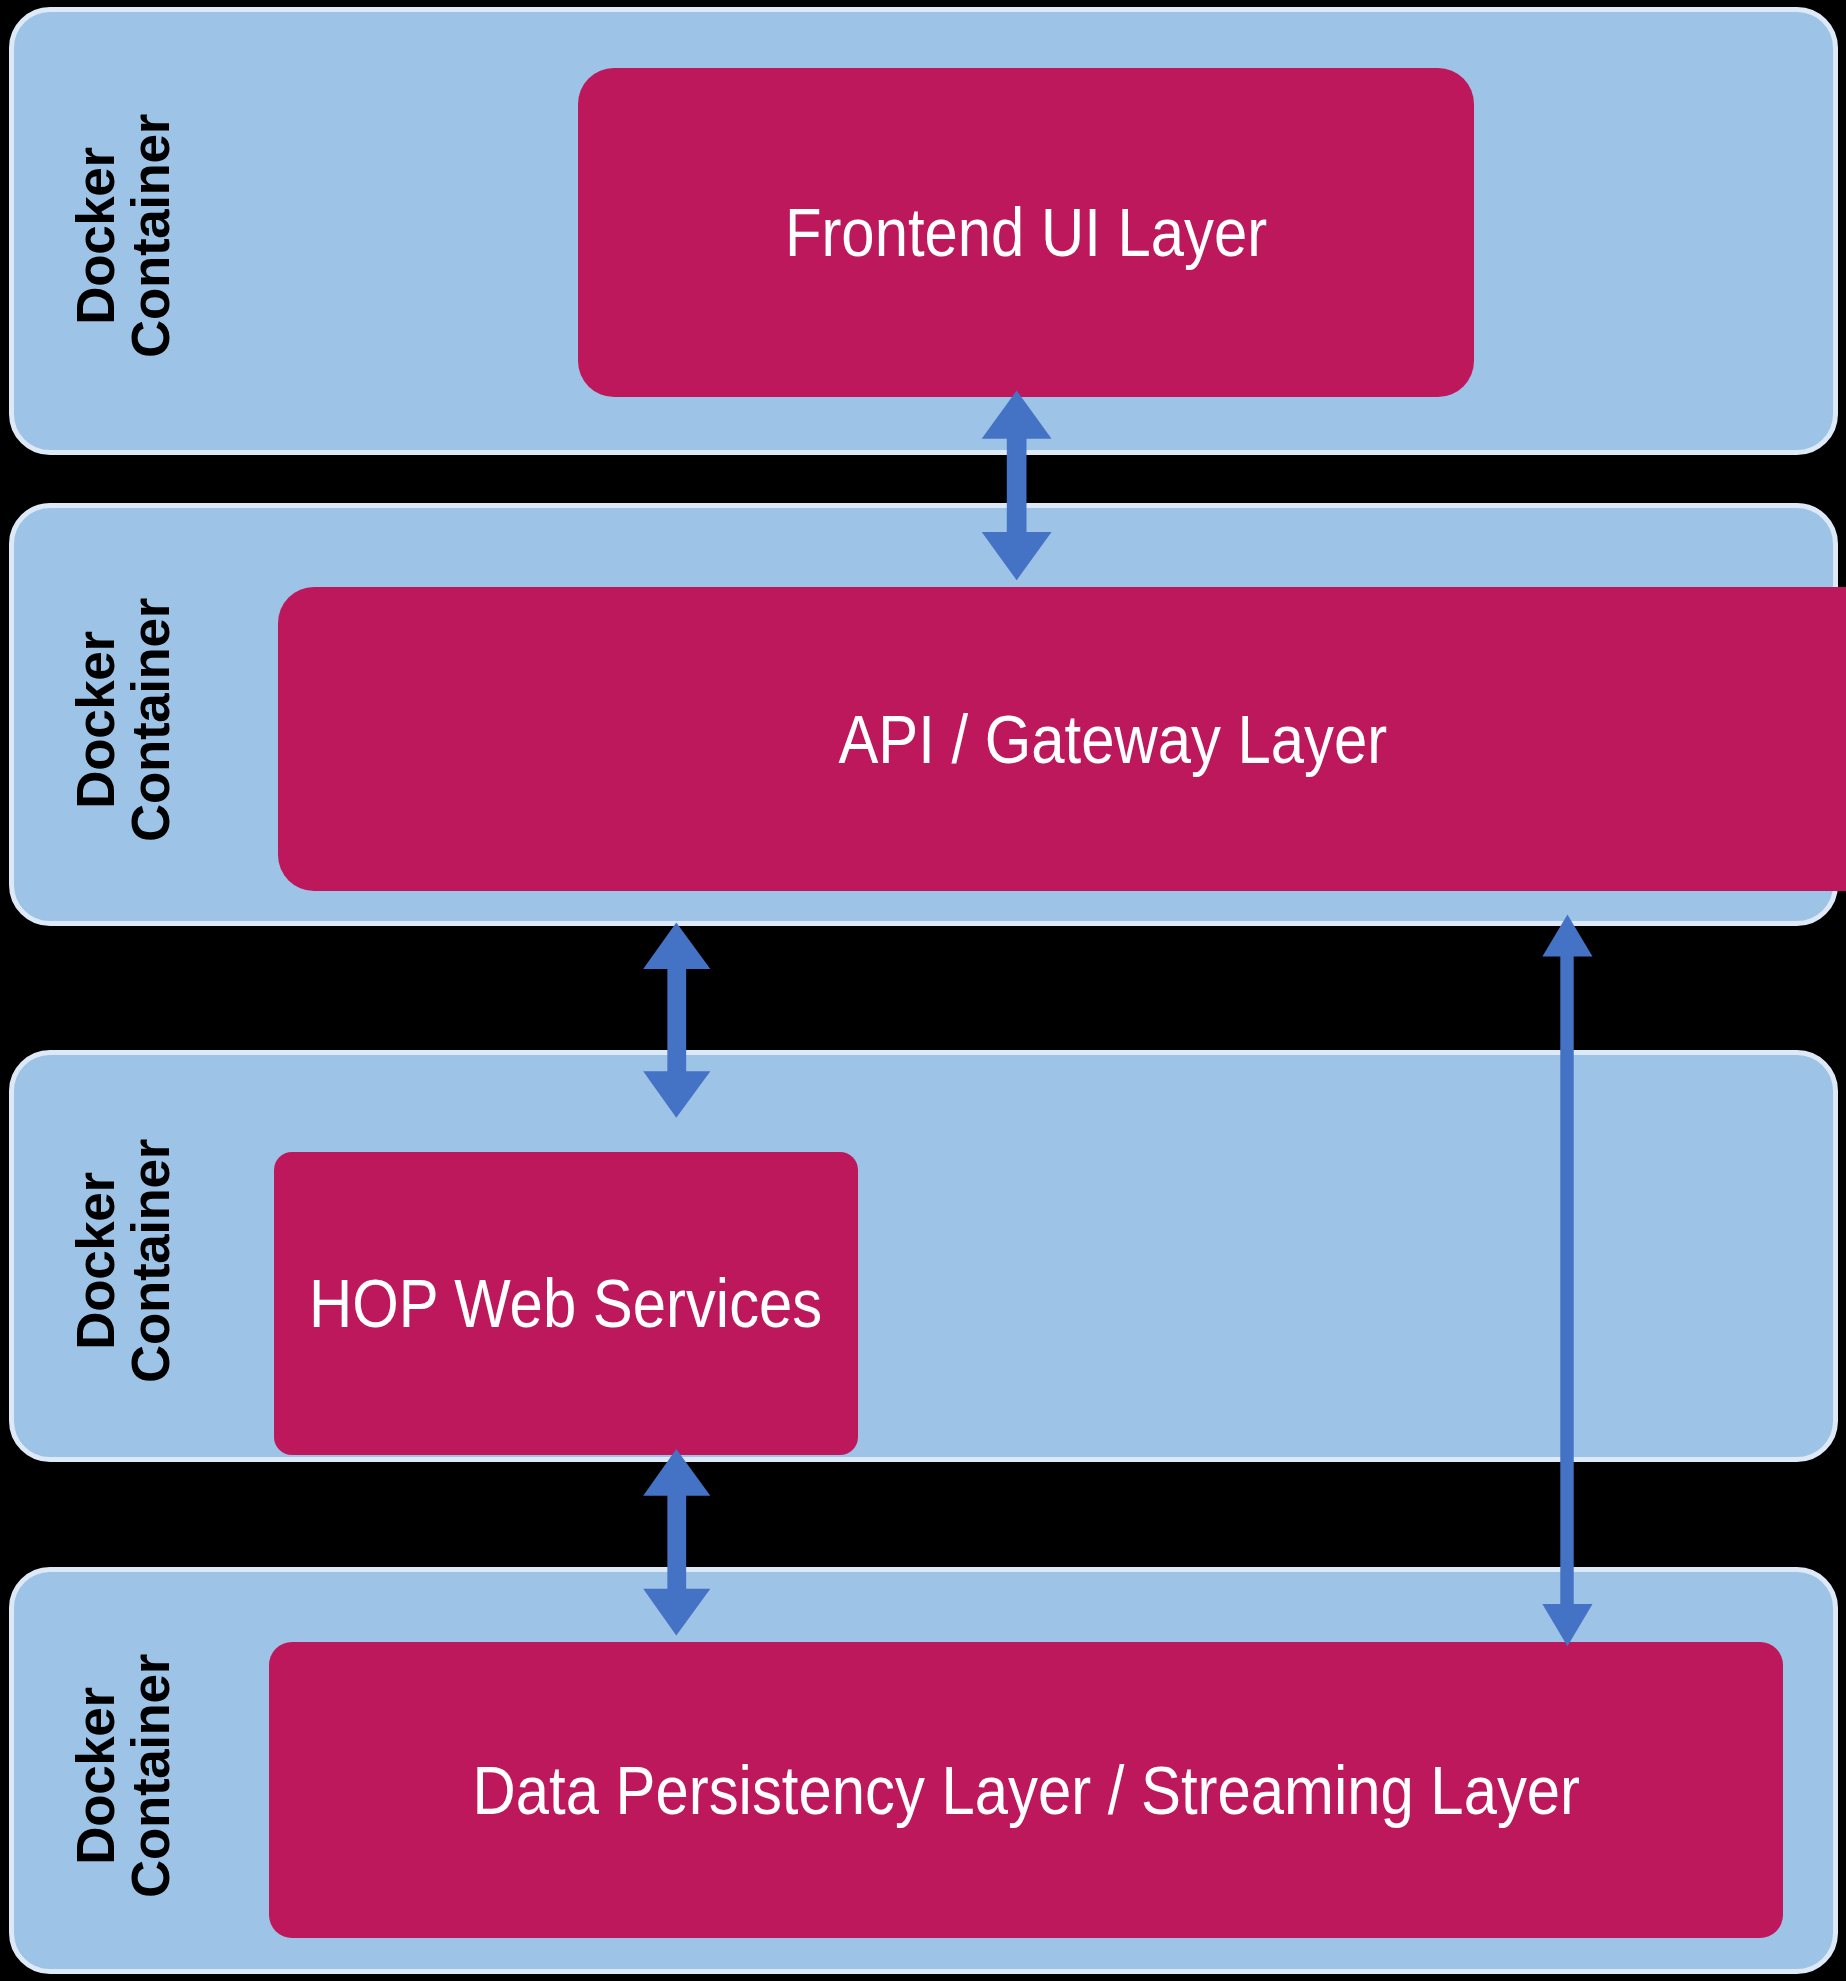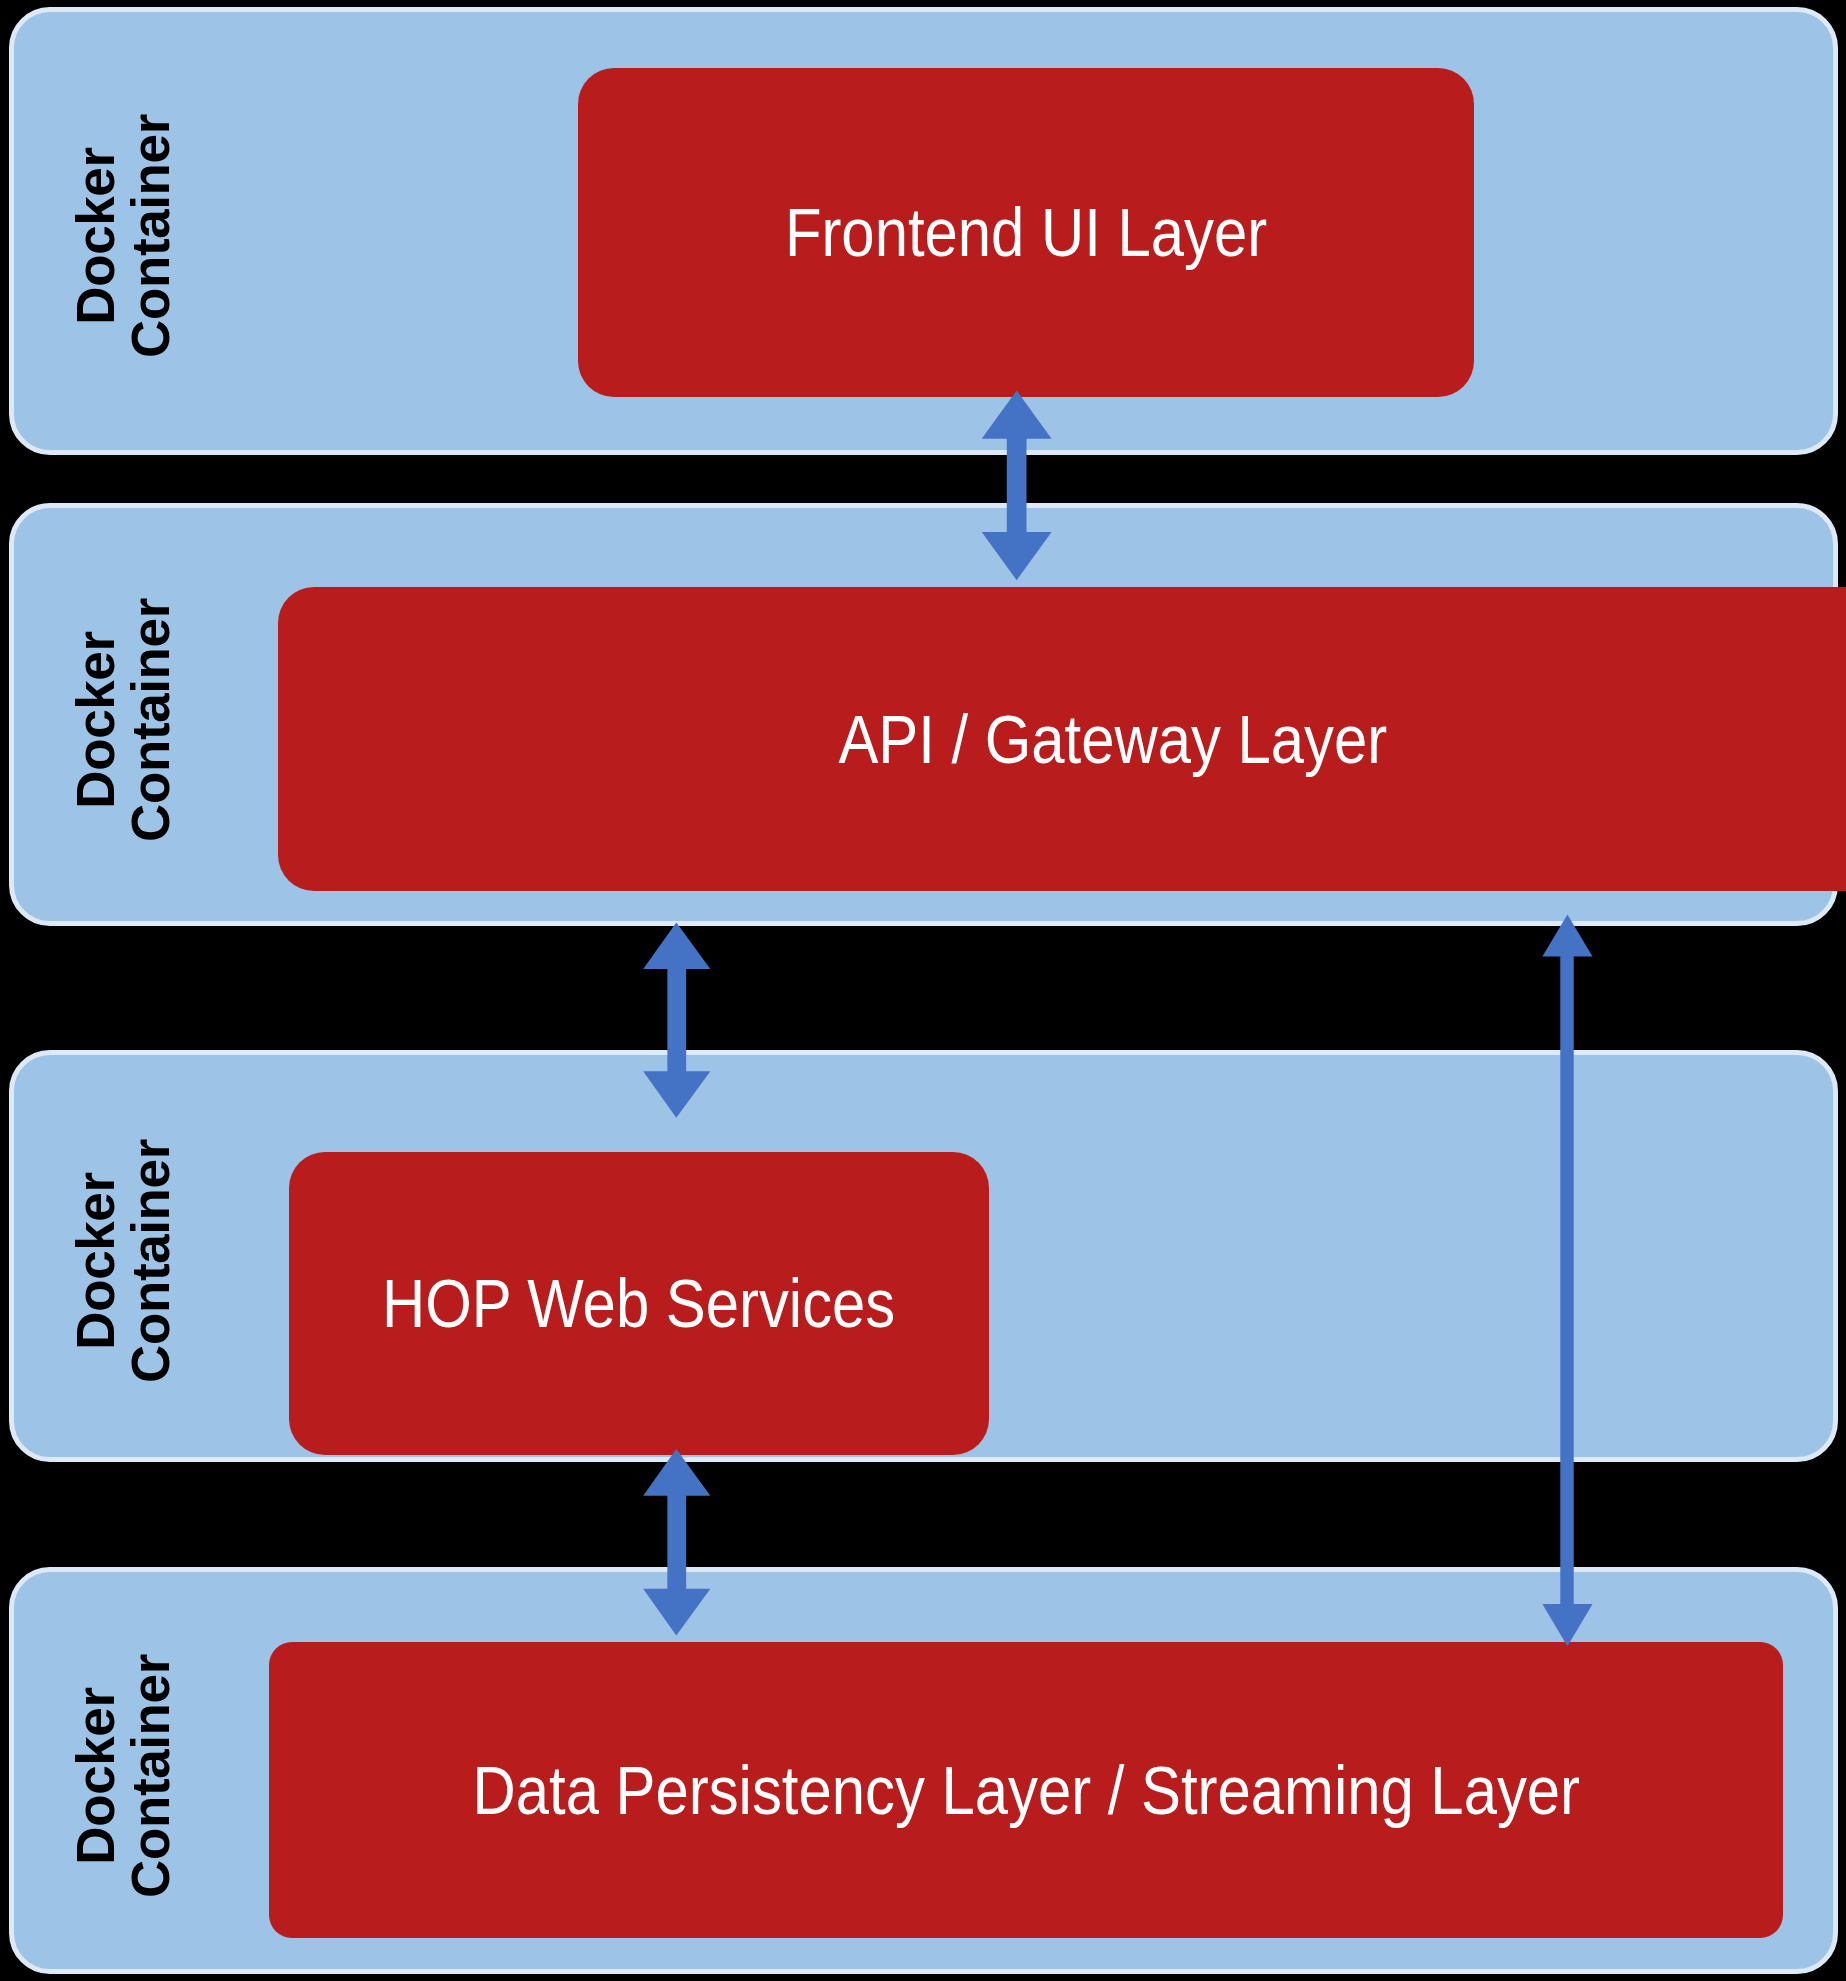--- a/index.html
+++ b/index.html
@@ -48,21 +48,21 @@
     line-height: 1.03;
     text-align: center;
     letter-spacing: -0.4px;
   }
   .docker-label .rot .l1,
   .docker-label .rot .l2 { display: block; }
 
   
   .layer-box {
     position: absolute;
-    background: #b91c1c;
+    background: #be185d;
     border-radius: 36px;
     display: flex;
     align-items: center;
     justify-content: center;
     box-sizing: border-box;
   }
   .layer-box .layer-text {
     color: #FFFFFF;
     font-size: 68px;
     font-weight: 400;
@@ -112,21 +112,21 @@
     </div>
   </div>
 
   <div class="docker-container" style="left:9px; top:1050px; width:1829px; height:412px;">
     <div class="docker-label" style="left:43px; top:0px; width:134px; height:412px;">
       <div class="rot">
         <span class="l1">Docker</span>
         <span class="l2">Container</span>
       </div>
     </div>
-    <div class="layer-box" style="left:275px; top:97px; width:700px; height:303px;">
+    <div class="layer-box" style="left:260px; top:97px; width:584px; height:303px;border-radius:18px;">
       <span class="layer-text">HOP Web Services</span>
     </div>
   </div>
 
   <div class="docker-container" style="left:9px; top:1567px; width:1829px; height:407px;">
     <div class="docker-label" style="left:43px; top:0px; width:134px; height:407px;">
       <div class="rot">
         <span class="l1">Docker</span>
         <span class="l2">Container</span>
       </div>

